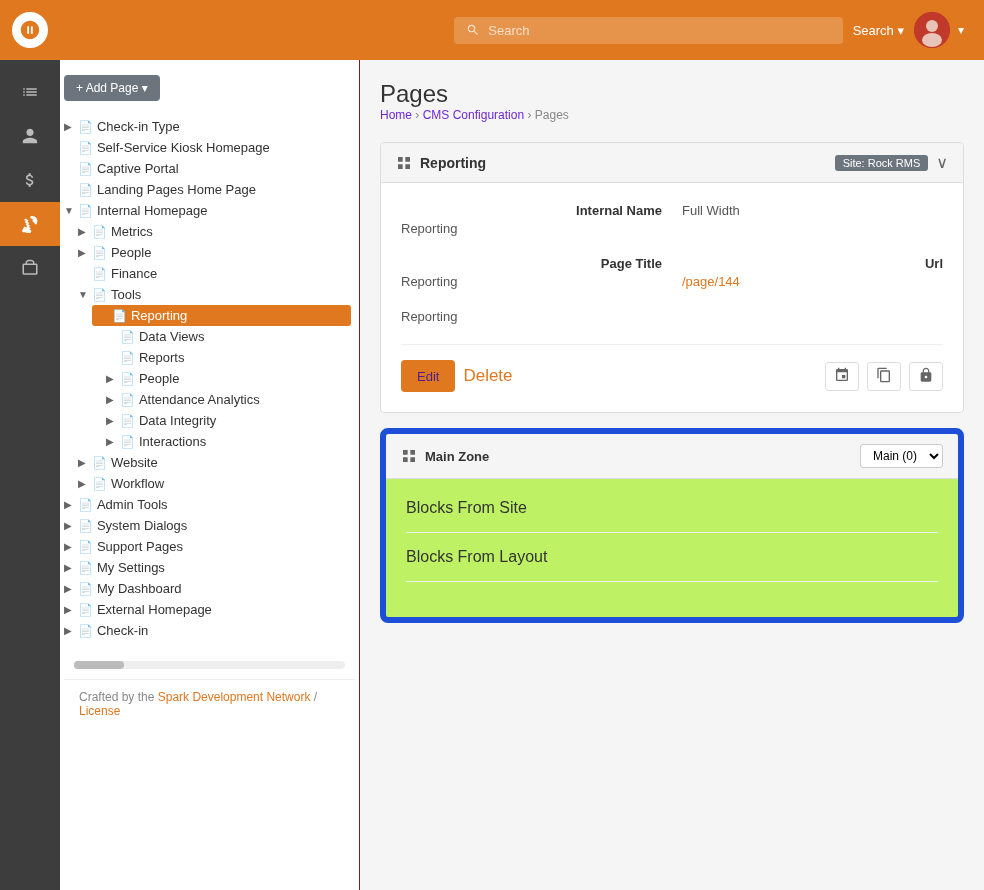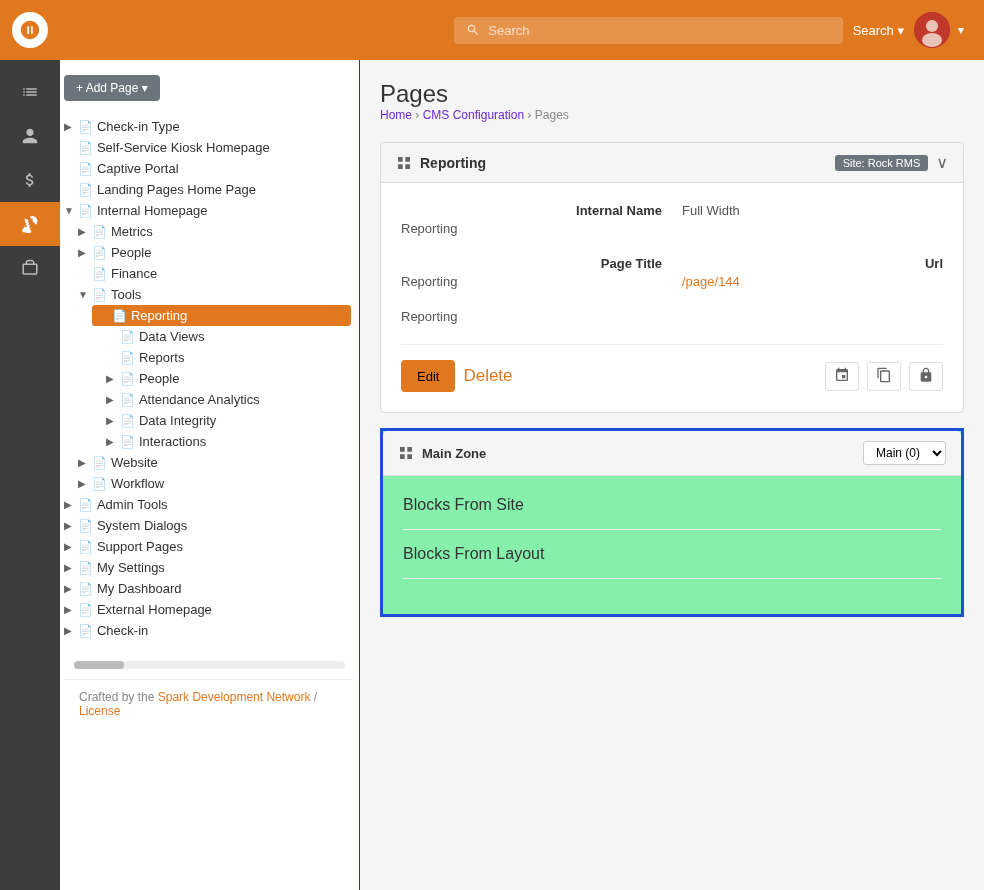--- a/index.html
+++ b/index.html
@@ -269,21 +269,21 @@
       display: flex;
       align-items: center;
       justify-content: space-between;
       padding-top: 15px;
       border-top: 1px solid #eee;
     }
     .card-actions-left { display: flex; gap: 8px; }
     .card-actions-right { display: flex; gap: 8px; }
     .btn-edit {
       background: #e07820;
-      color: #000000;
+      color: #4c1d95;
       border: none;
       padding: 6px 16px;
       border-radius: 4px;
       cursor: pointer;
       font-size: 13px;
     }
     .btn-delete {
       background: none;
       border: none;
       color: #e07820;
@@ -296,23 +296,23 @@
       border: 1px solid #ddd;
       border-radius: 3px;
       padding: 4px 8px;
       cursor: pointer;
       color: #666;
       font-size: 14px;
     }
 
     
     .zone-card {
-      background: #86efac;
-      border: 3px solid #1d4ed8;
-      border-radius: 0;
+      background: #bef264;
+      border: 6px solid #1d4ed8;
+      border-radius: 8px;
     }
     .zone-header {
       background: #f5f5f5;
       border-bottom: 1px solid #ddd;
       padding: 10px 15px;
       display: flex;
       align-items: center;
       justify-content: space-between;
       border-radius: 4px 4px 0 0;
     }

